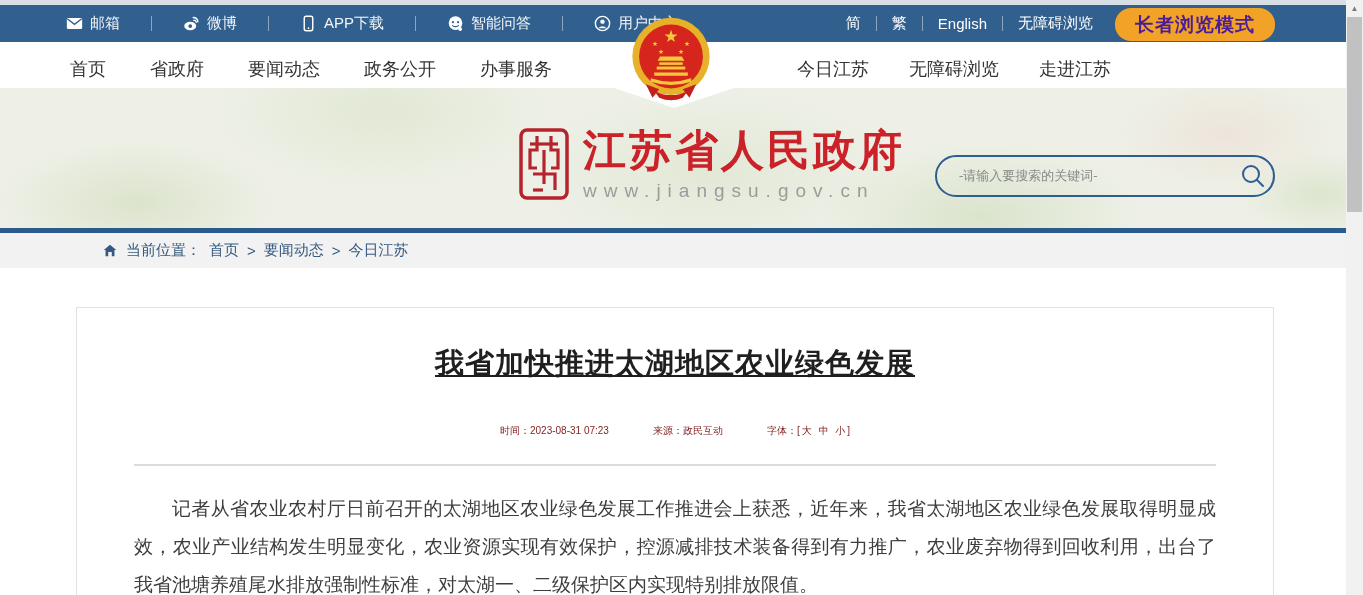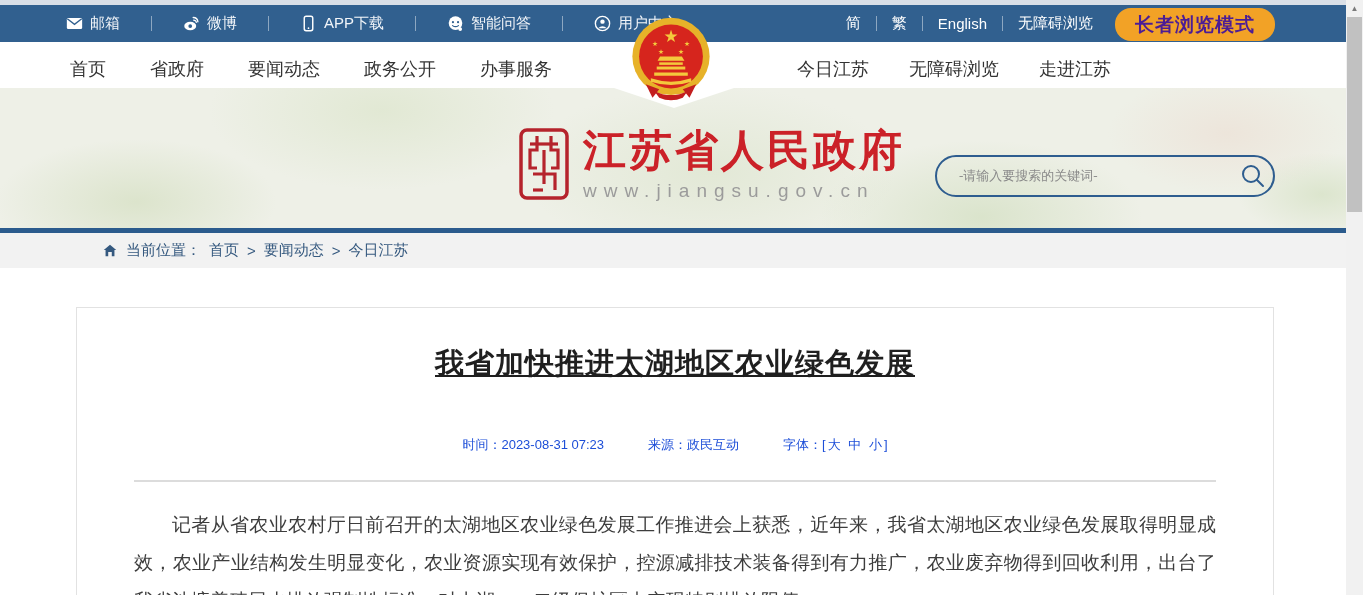--- a/index.html
+++ b/index.html
@@ -54,21 +54,21 @@
   .blue-line { position:absolute; left:0; top:228px; width:1363px; height:5px; background:#2b5b8d; }
   .crumbbar { position:absolute; left:0; top:233px; width:1363px; height:35px; background:#f2f2f2; display:flex; align-items:center;padding-left:24px; }
   .crumb-inner { display:flex; align-items:center; margin-left:78px; font-size:15px; color:#35597f; gap:8px; }
   .crumb-link { color:#35597f; cursor:pointer; }
   .crumb-sep { color:#35597f; }
 
   
   .page-bg { position:absolute; left:0; top:268px; width:1363px; height:327px; background:#fff; }
   .article-box { position:absolute; left:76px; top:307px; width:1198px; height:320px; background:#fff; border:1px solid #e2e2e2; border-bottom:none; }
   .article-title { margin-top:36px; text-align:center; font-size:29px; font-weight:bold; color:#1f1f1f; letter-spacing:1px;text-decoration:underline; }
-  .article-meta { margin-top:52px; display:flex; justify-content:center; gap:44px; font-size:13px; color:#1d4ed8; }
+  .article-meta { margin-top:40px; display:flex; justify-content:center; gap:44px; font-size:10px; color:#7f1d1d; }
   .meta-seg { white-space:nowrap; }
   .font-size-link { cursor:pointer; padding:0 2px; }
   .meta-divider { margin:26px 57px 0 57px; border-top:2px solid #dcdcdc; }
   .article-body { margin:24px 57px 0 57px; font-size:19px; line-height:38px; color:#3d3d3d; text-align:justify; text-indent:2em; }
 
   
   .scrollbar { position:absolute; right:0; top:0; width:17px; height:595px; background:#f1f1f1; }
   .scroll-up { position:absolute; top:0; left:0; width:17px; height:17px; display:flex; align-items:center; justify-content:center; font-size:8px; color:#7a7a7a; cursor:pointer; }
   .scroll-thumb { position:absolute; top:17px; left:1px; width:15px; height:195px; background:#c1c1c1; cursor:pointer; }
 

